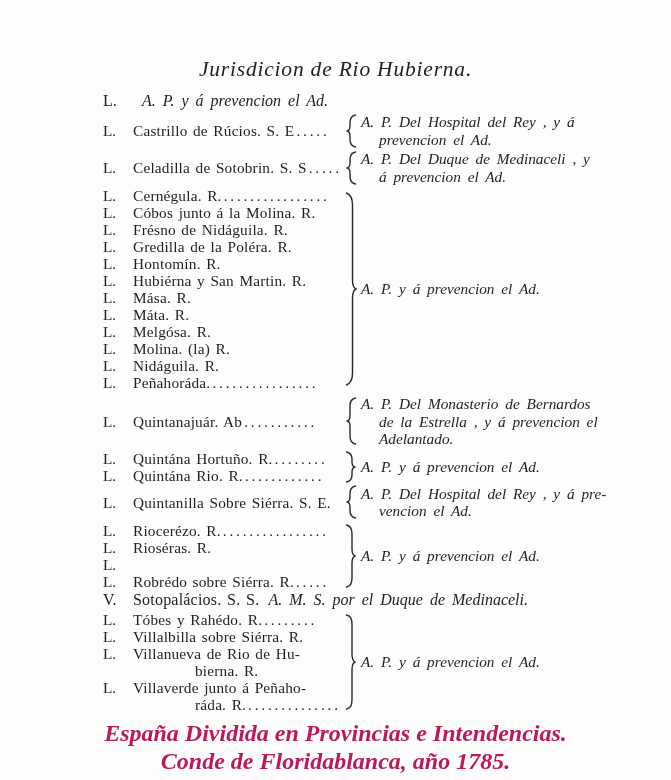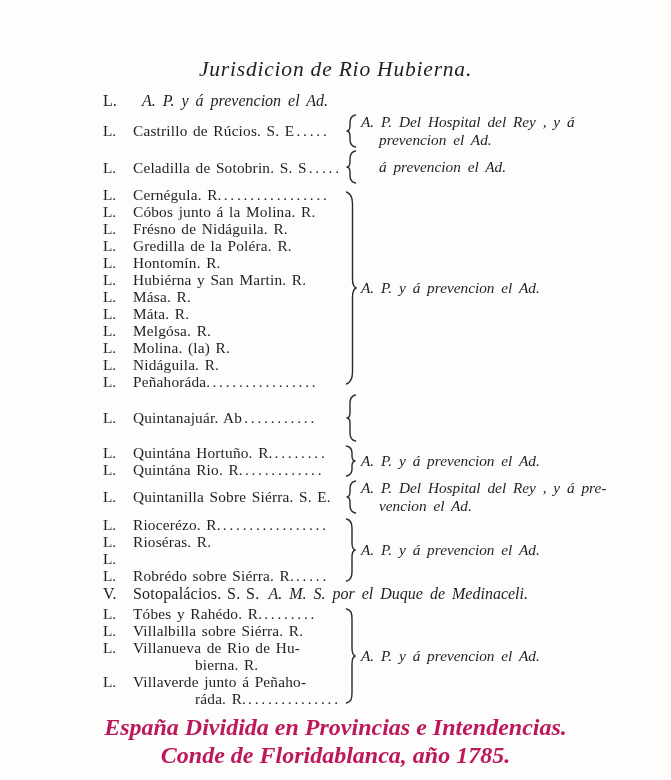--- a/index.html
+++ b/index.html
@@ -76,20 +76,21 @@
           <span class="pname">Celadilla de Sotobrin. S. S</span>
           <span class="leader">.....</span>
         </div>
       </div>
       <div class="brace">
         <svg width="12" height="34" viewBox="0 0 12 34">
             <path d="M10.5 1 C6 2 5 4.5 5 8.5 L5 12 C5 15.5 4 17 1.5 17 C4 17 5 18.5 5 22 L5 25.5 C5 29.5 6 32 10.5 33" stroke="#2a2a2a" stroke-width="1.4" fill="none" stroke-linecap="round"></path>
           </svg>
       </div>
       <div class="note">
+        <div>A. P. Del Duque de Medinaceli , y</div>
         <div class="cont">á prevencion el Ad.</div>
       </div>
     </div>
 
     <div class="row mt2">
       <div class="names">
         <div class="nline">
             <span class="prefix">L.</span>
             <span class="pname">Cernégula. R.</span>
             <span class="leader">................</span>
@@ -153,20 +154,25 @@
         <div class="nline">
           <span class="prefix">L.</span>
           <span class="pname">Quintanajuár. Ab</span>
           <span class="leader">...........</span>
         </div>
       </div>
       <div class="brace">
         <svg width="12" height="48" viewBox="0 0 12 48">
             <path d="M10.5 1 C6 2 5 5 5 9 L5 19 C5 22.5 4 24 1.5 24 C4 24 5 25.5 5 29 L5 39 C5 43 6 46 10.5 47" stroke="#2a2a2a" stroke-width="1.4" fill="none" stroke-linecap="round"></path>
           </svg>
+      </div>
+      <div class="note">
+        <div>A. P. Del Monasterio de Bernardos</div>
+        <div class="cont">de la Estrella , y á prevencion el</div>
+        <div class="cont">Adelantado.</div>
       </div>
     </div>
 
     <div class="row mt2">
       <div class="names">
         <div class="nline">
             <span class="prefix">L.</span>
             <span class="pname">Quintána Hortuño. R.</span>
             <span class="leader">........</span>
           </div>

